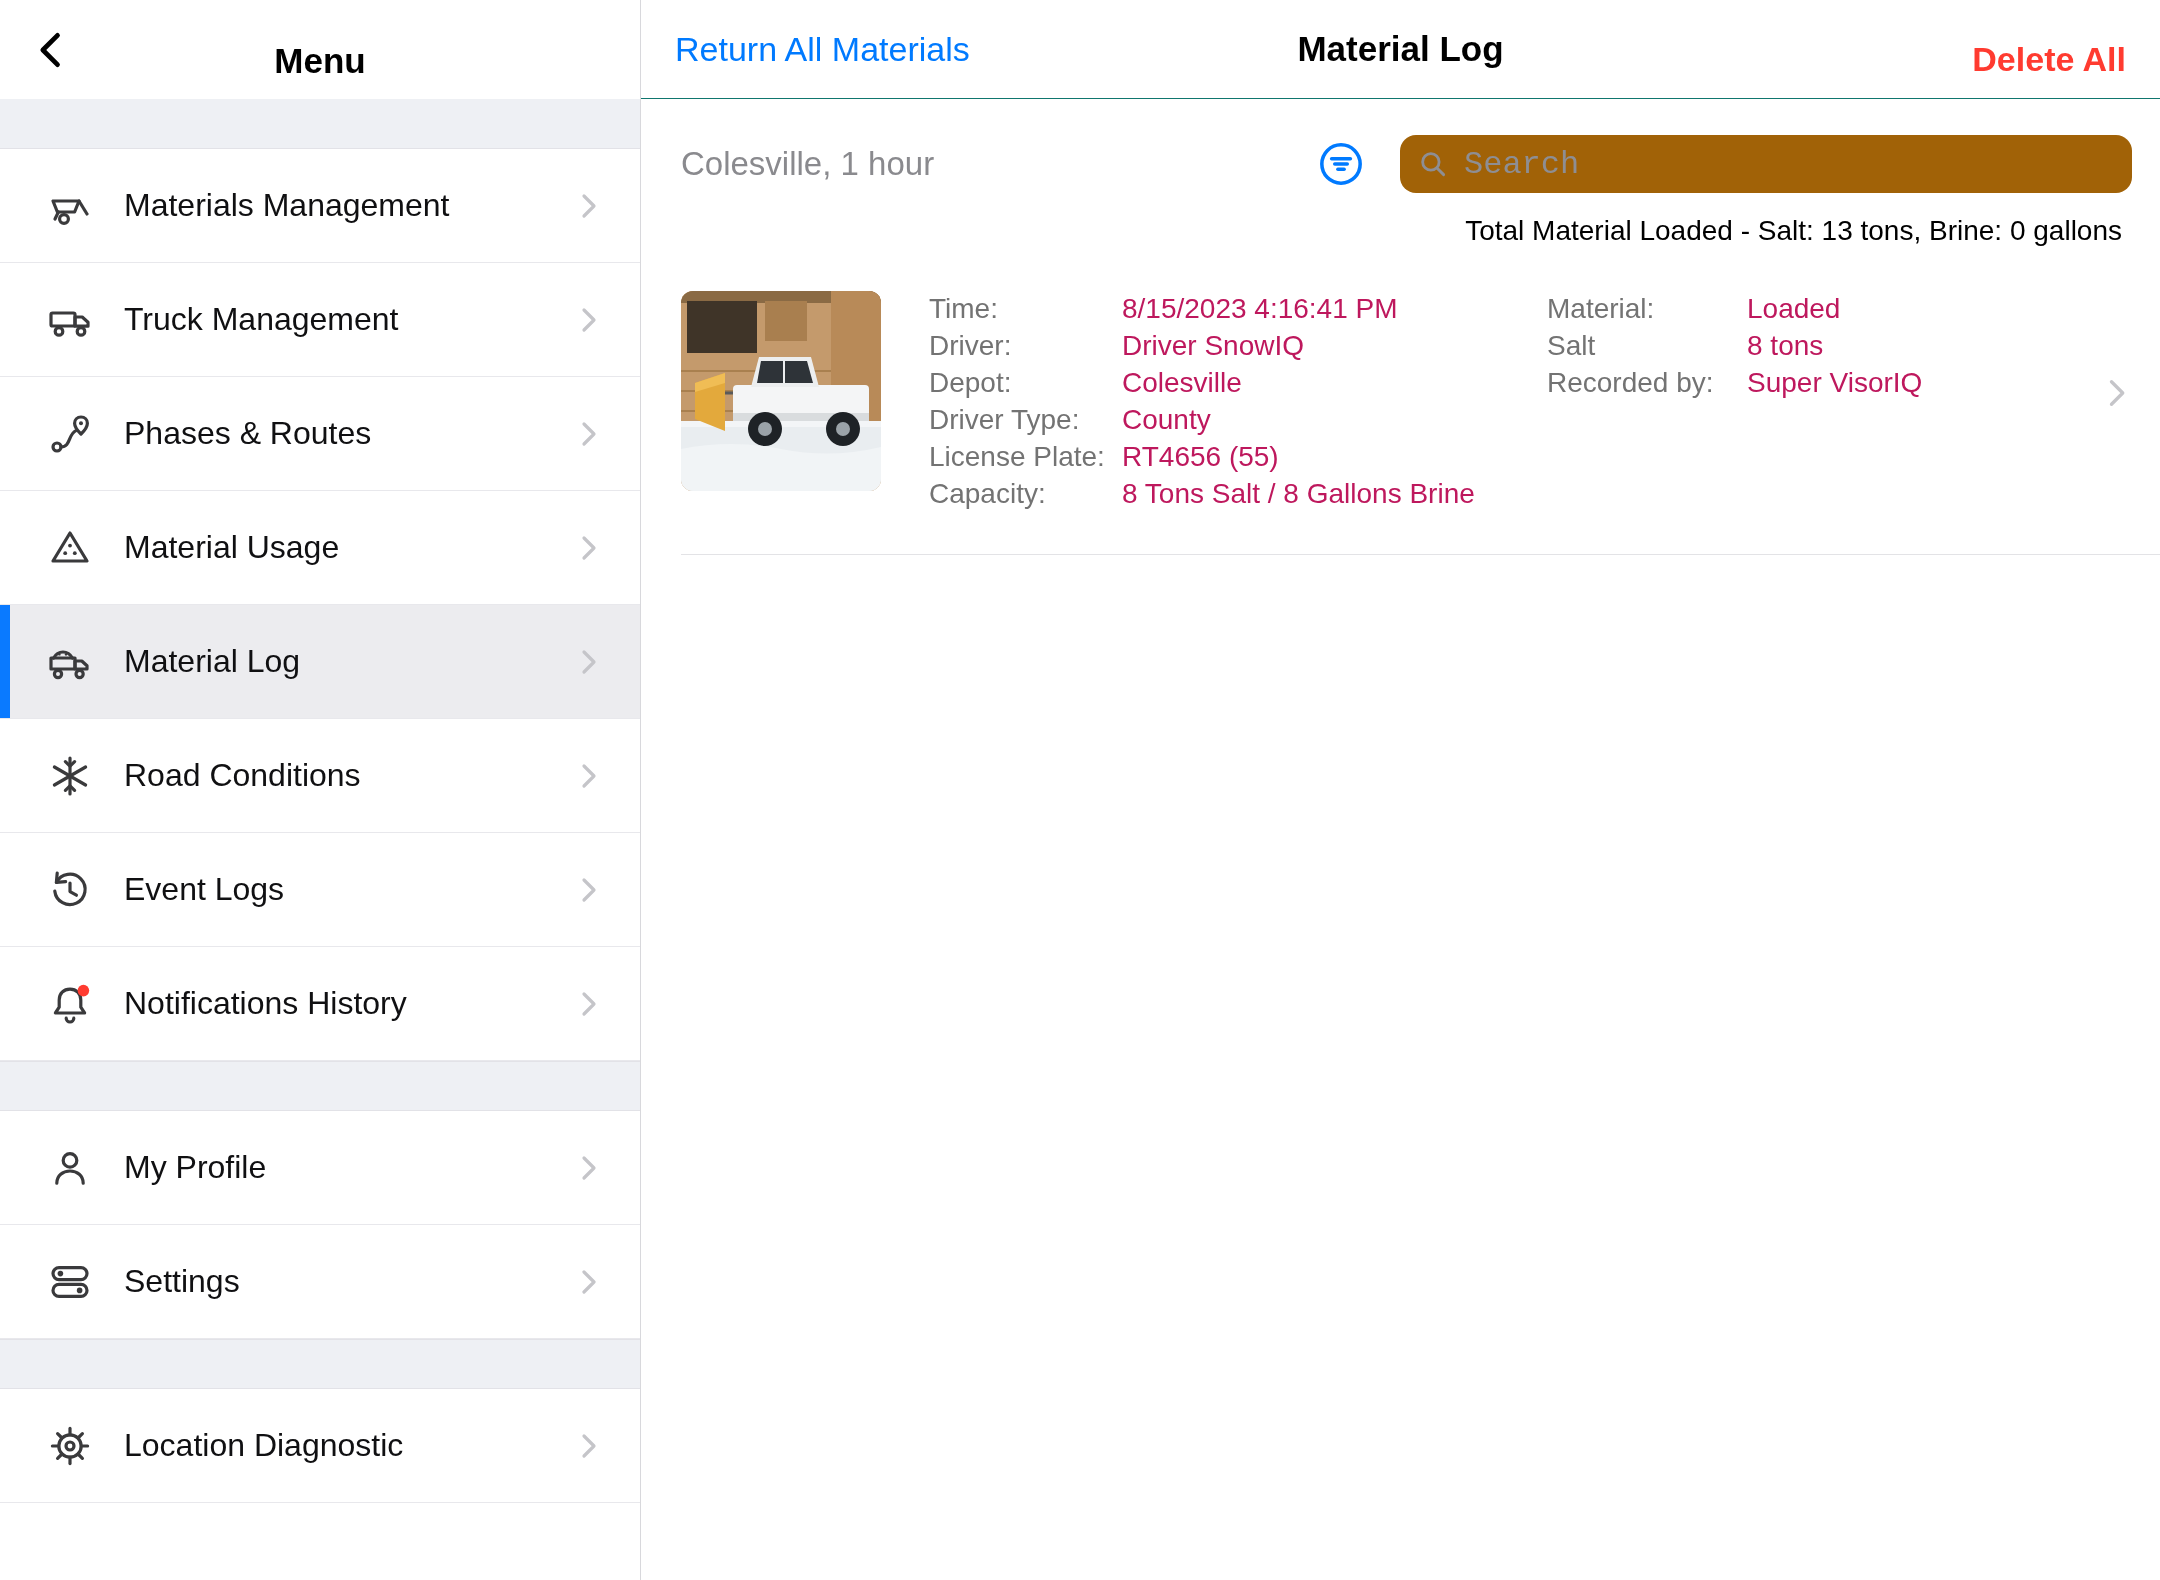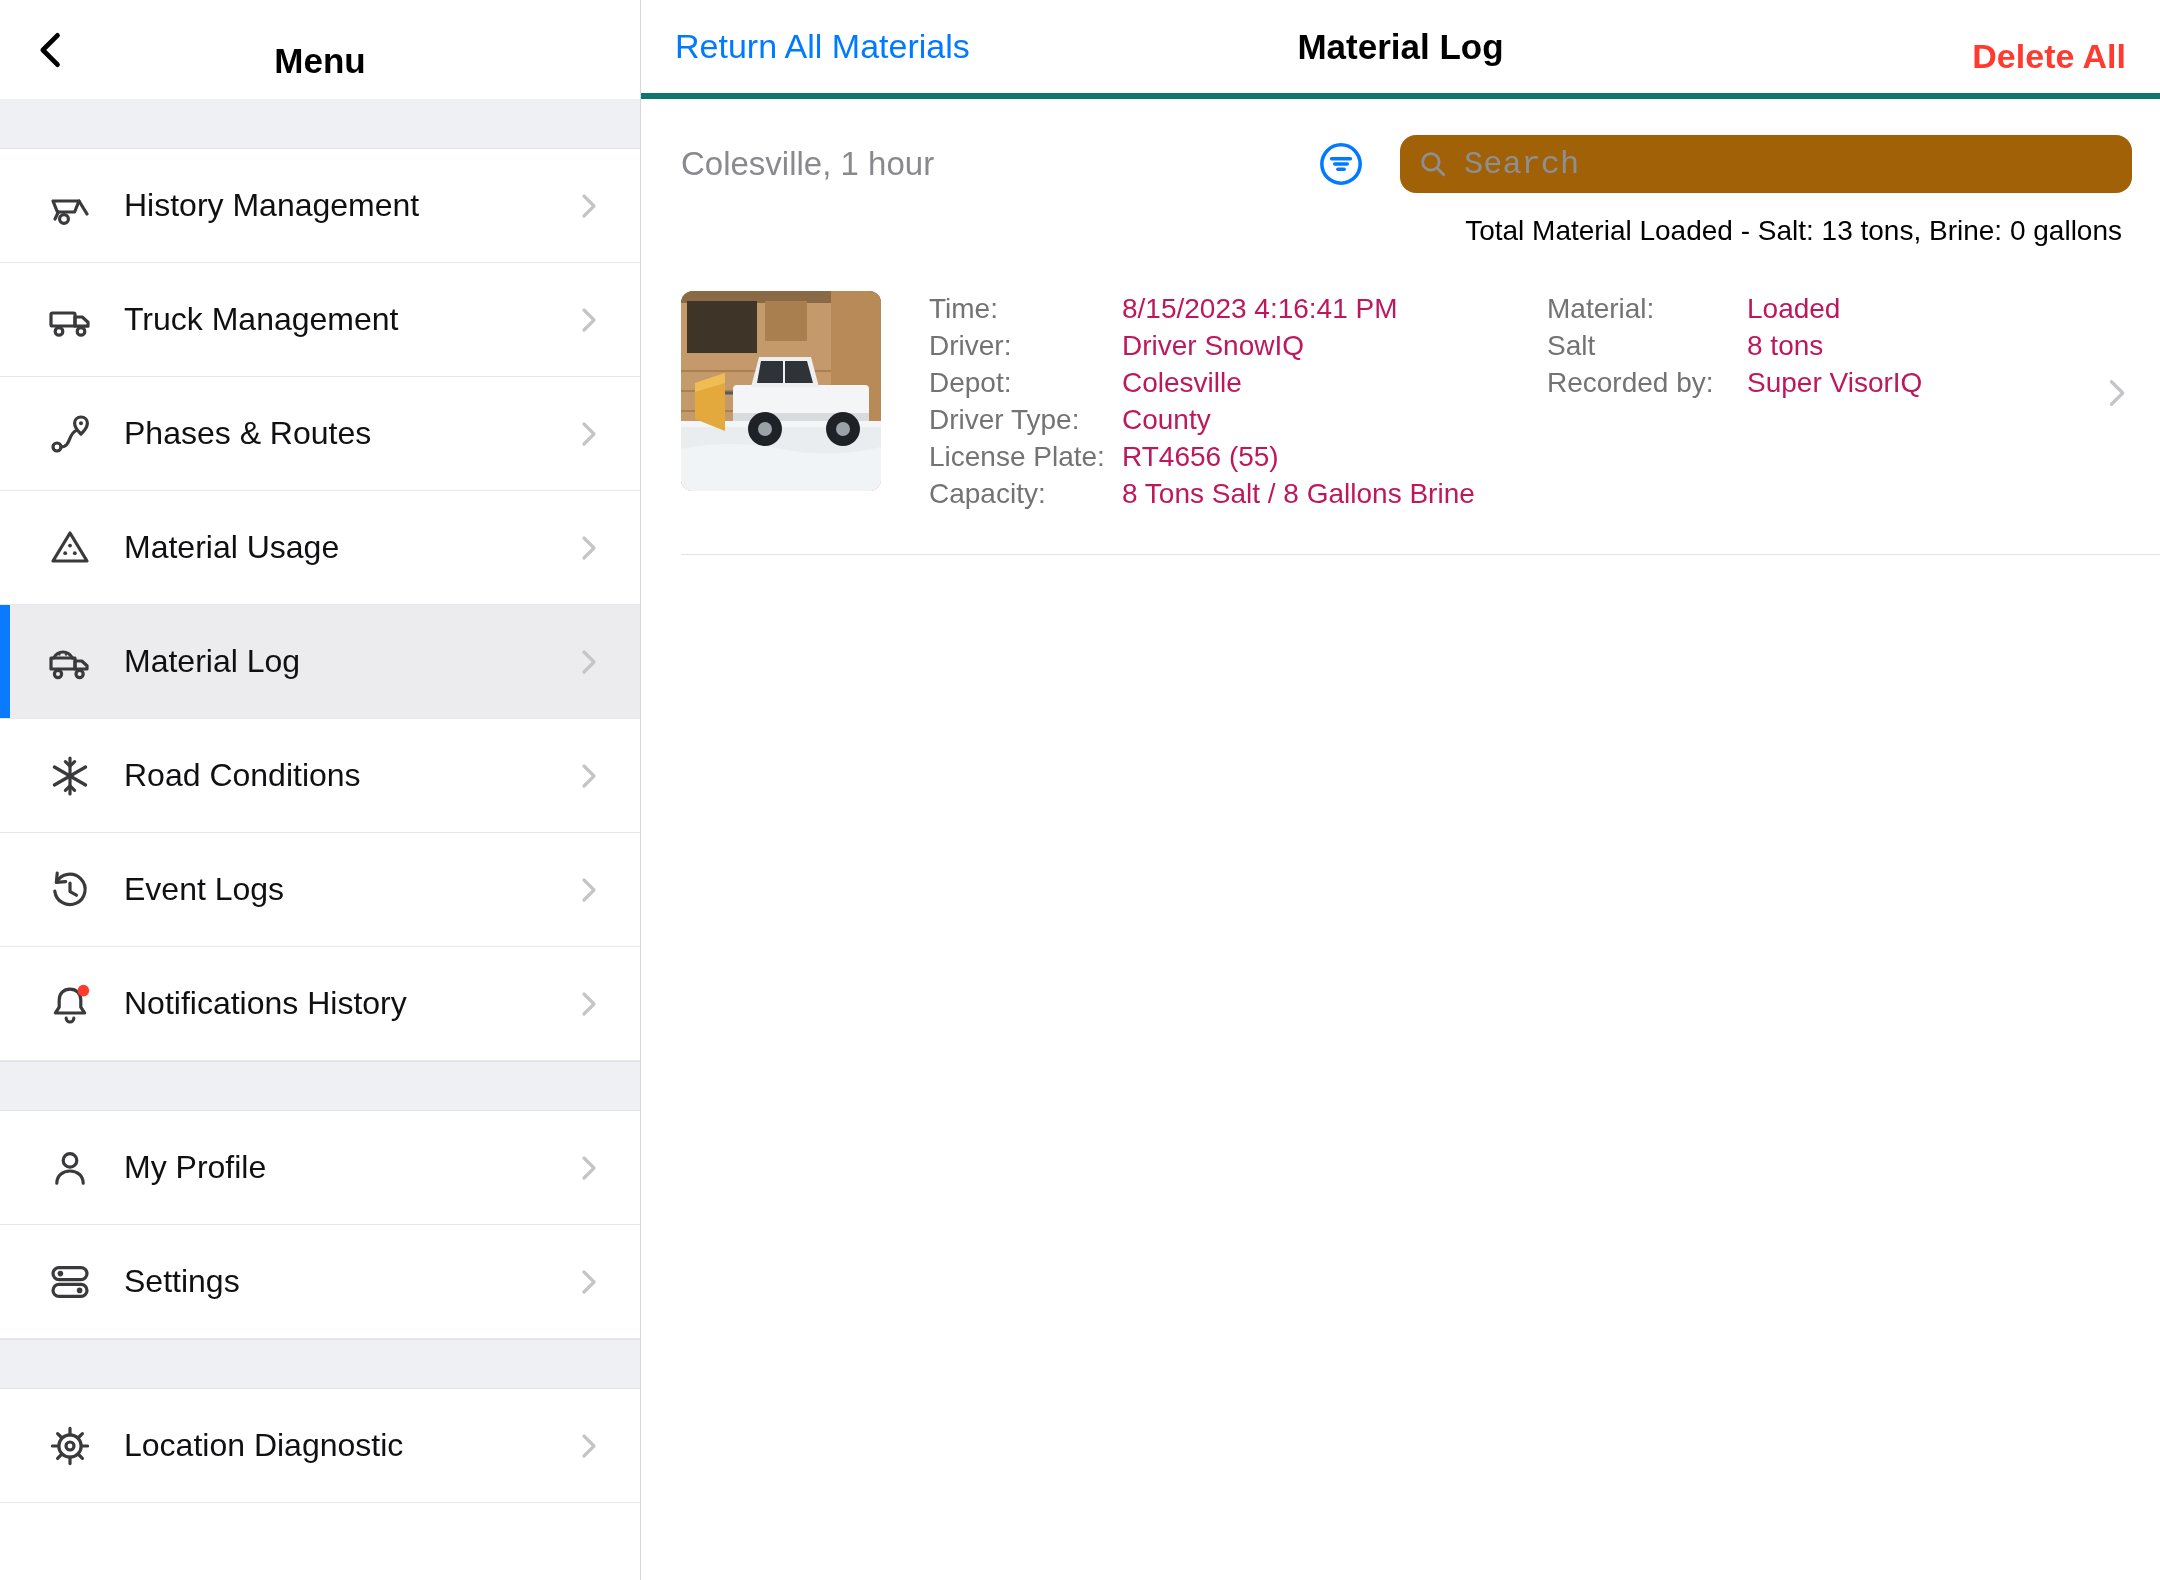--- a/index.html
+++ b/index.html
@@ -20,21 +20,21 @@
   .sel-bar { position:absolute; left:0; top:0; bottom:0; width:10px; background:#0a7aff; }
   .item .icon { width:48px; height:48px; display:flex; align-items:center; justify-content:center; flex:0 0 48px; }
   .item .icon svg { width:48px; height:48px; }
   .item .label { margin-left:30px; font-size:32px; color:#101012; flex:1; white-space:nowrap; }
   .item .chev { display:flex; align-items:center; }
   .item .chev svg { width:32px; height:32px; }
   .sidebar-filler { flex:1; background:#fff; }
 
   
   .content { flex:1; display:flex; flex-direction:column; background:#fff; overflow:hidden; }
-  .content-header { flex:0 0 99px; height:99px; display:flex; align-items:center; padding:0 34px; position:relative; border-bottom:6px solid #0f766e; }
+  .content-header { flex:0 0 99px; height:99px; display:flex; align-items:center; padding:0 34px; position:relative; border-bottom:1px solid #0f766e; }
   .link-btn { font-size:34px; color:#007AFF; background:none; border:none; cursor:pointer; font-family:inherit; z-index:2; padding:0; }
   .content-title { position:absolute; left:0; right:0; text-align:center; font-size:35px; font-weight:bold; pointer-events:none; }
   .danger-btn { margin-left:auto; font-size:34px; font-weight:bold; color:#FF3B30; background:none; border:none; cursor:pointer; font-family:inherit; z-index:2; padding:0;margin-top:20px; }
 
   .toolbar { display:flex; align-items:center; padding:36px 28px 0 40px; }
   .location-label { font-size:33px; color:#8a8a8e; flex:1; cursor:pointer; }
   .filter-btn { background:none; border:none; cursor:pointer; width:54px; height:54px; margin-right:32px; padding:0; display:flex; align-items:center; justify-content:center; }
   .filter-btn svg { width:50px; height:50px; }
   .search-box { position:relative; width:732px; height:58px; }
   .search-box input { width:100%; height:100%; border:none; background:#a16207; border-radius:16px; padding:0 20px 0 64px; font-size:32px; font-family:Liberation Mono, monospace; color:#000; outline:none; }
@@ -74,21 +74,21 @@
 
     <div class="item">
       <span class="icon">
         <svg viewBox="0 0 24 24" fill="none" stroke="#3a3a3c" stroke-width="1.6" stroke-linecap="round" stroke-linejoin="round">
             <path d="M3.5 9.5 h13 l-2.2 5.5 h-8.6 z"></path>
             <circle cx="9" cy="18.5" r="2.2"></circle>
             <path d="M16.5 9.5 L20.5 16"></path>
             <path d="M6.2 15 L4.5 18.5"></path>
           </svg>
       </span>
-      <span class="label">History Management</span>
+      <span class="label">Materials Management</span>
       <span class="chev">
           <svg viewBox="0 0 24 24" fill="none" stroke="#c5c5c9" stroke-width="2.4" stroke-linecap="round" stroke-linejoin="round">
             <path d="M9 4.5 L16.5 12 L9 19.5"></path>
           </svg>
         </span>
     </div>
 
     <div class="item">
       <span class="icon">
         <svg viewBox="0 0 24 24" fill="none" stroke="#3a3a3c" stroke-width="1.6" stroke-linecap="round" stroke-linejoin="round">

